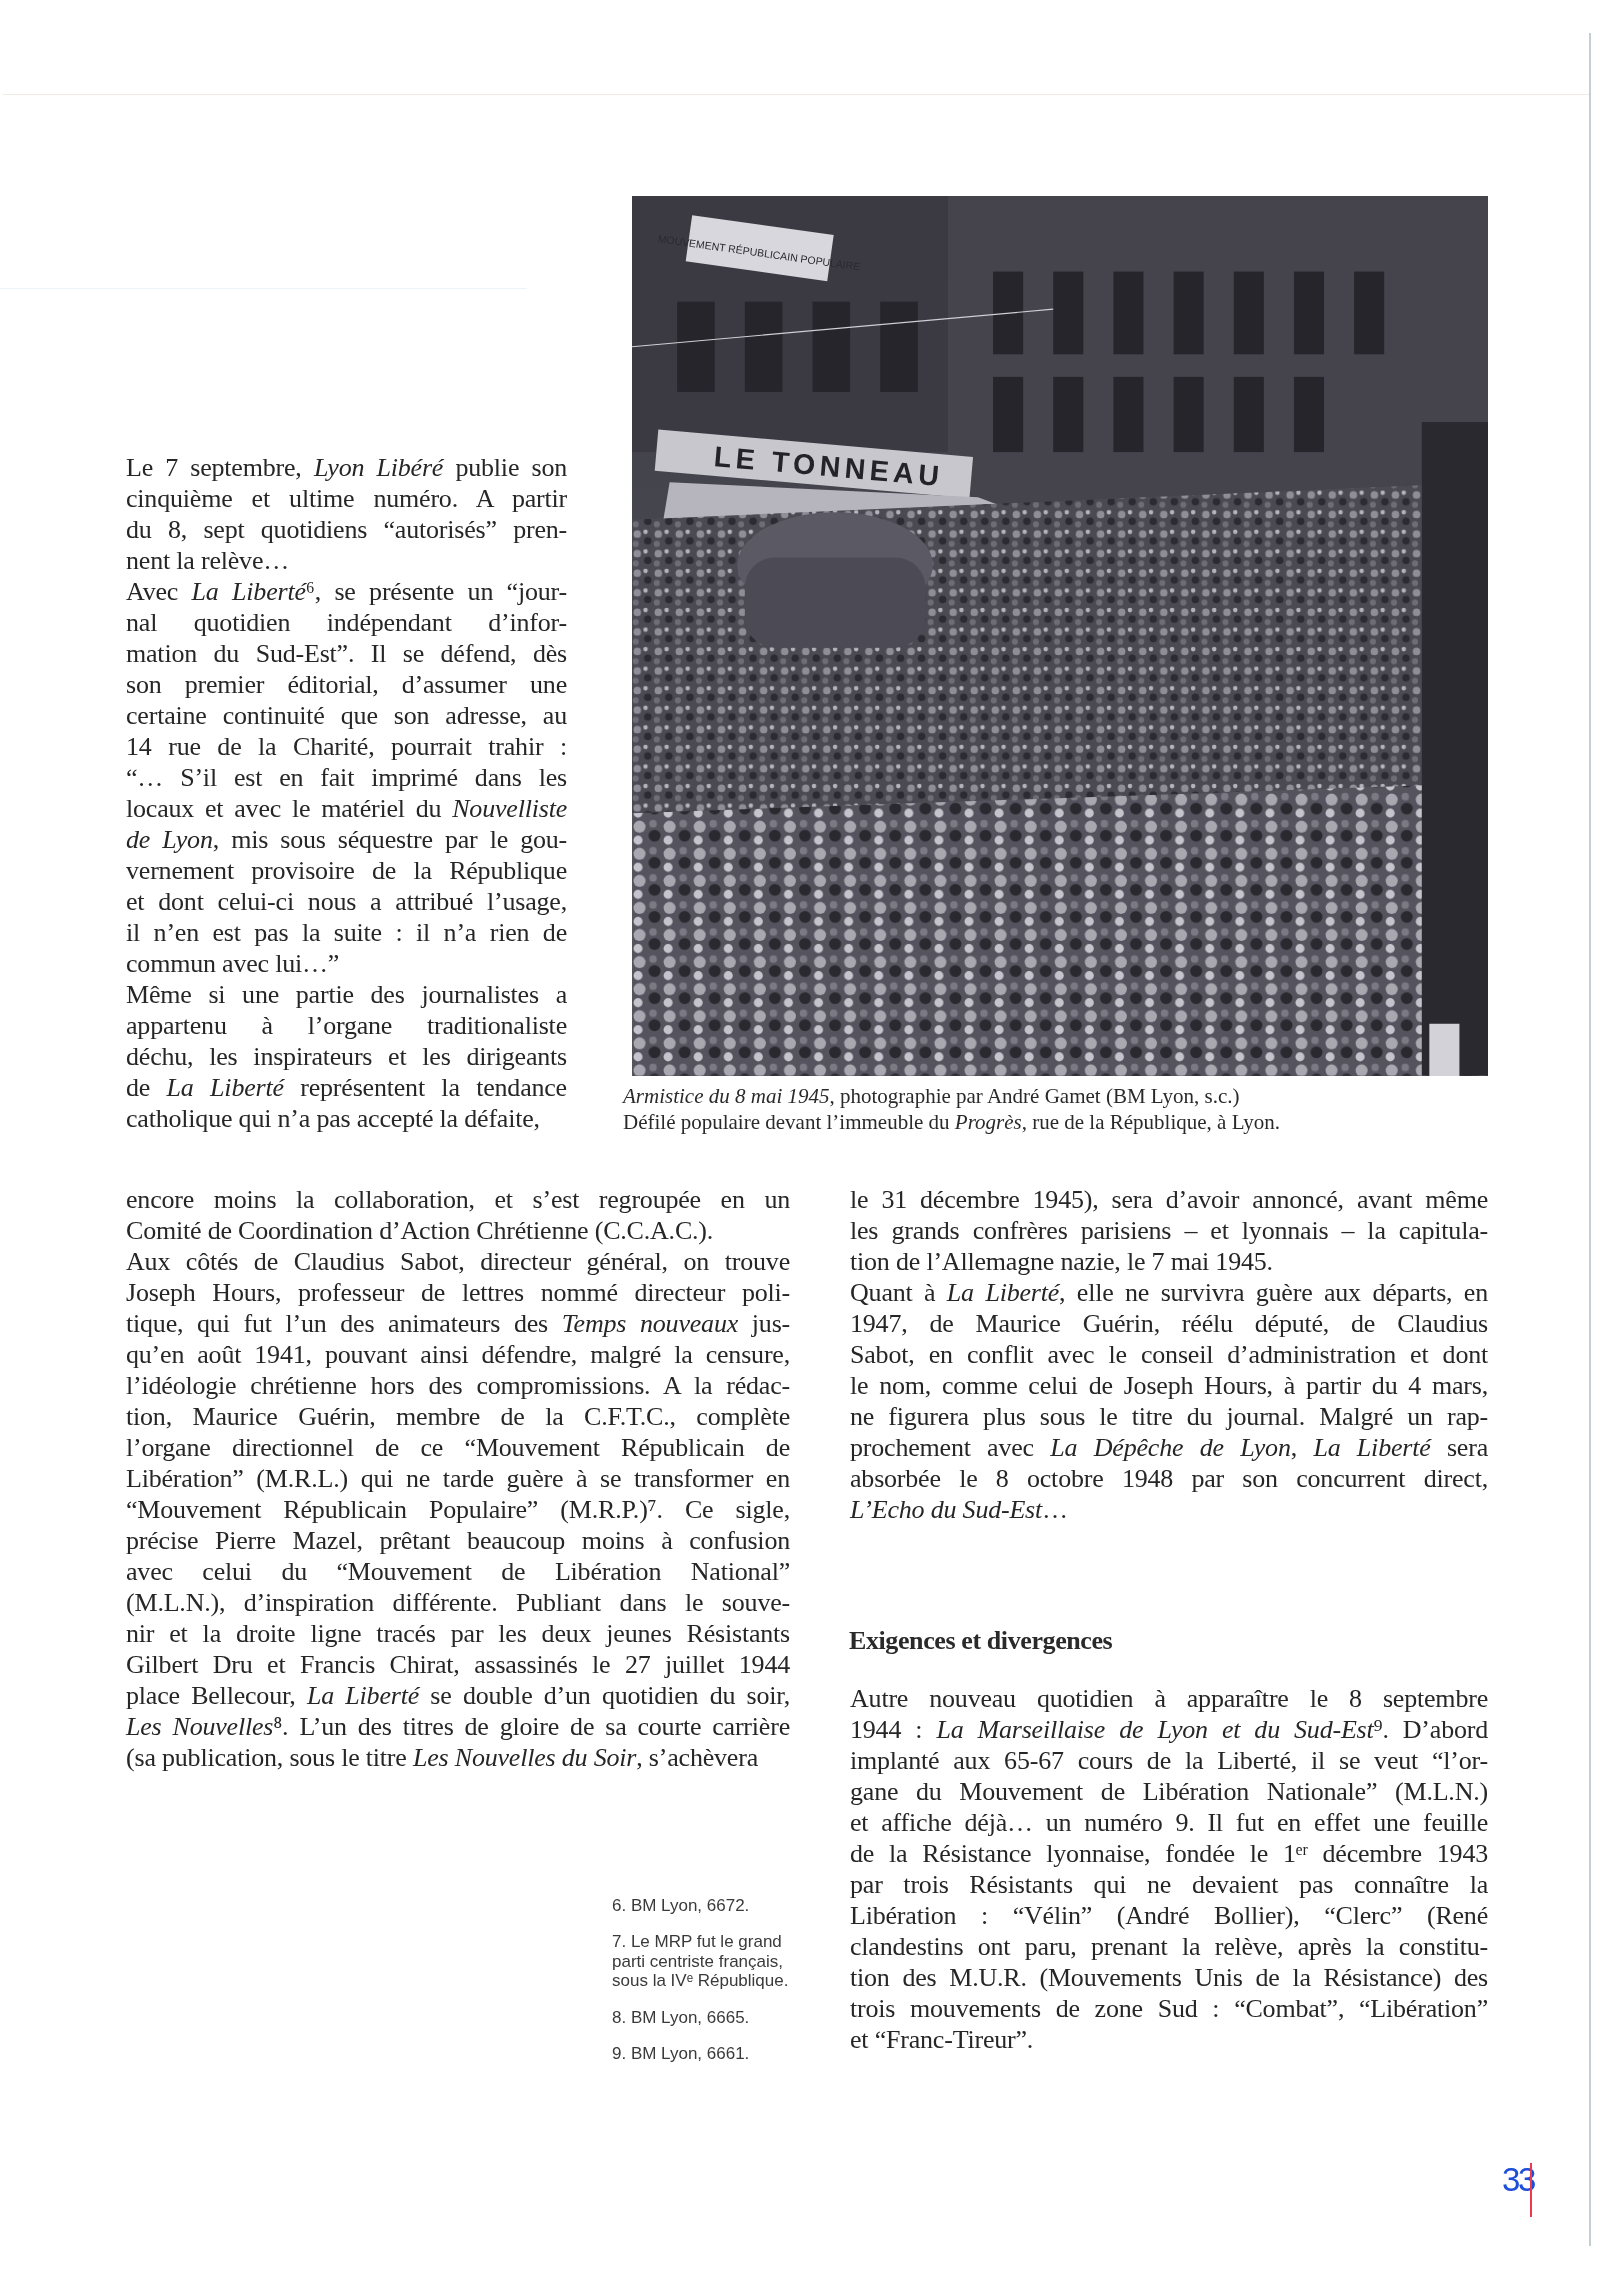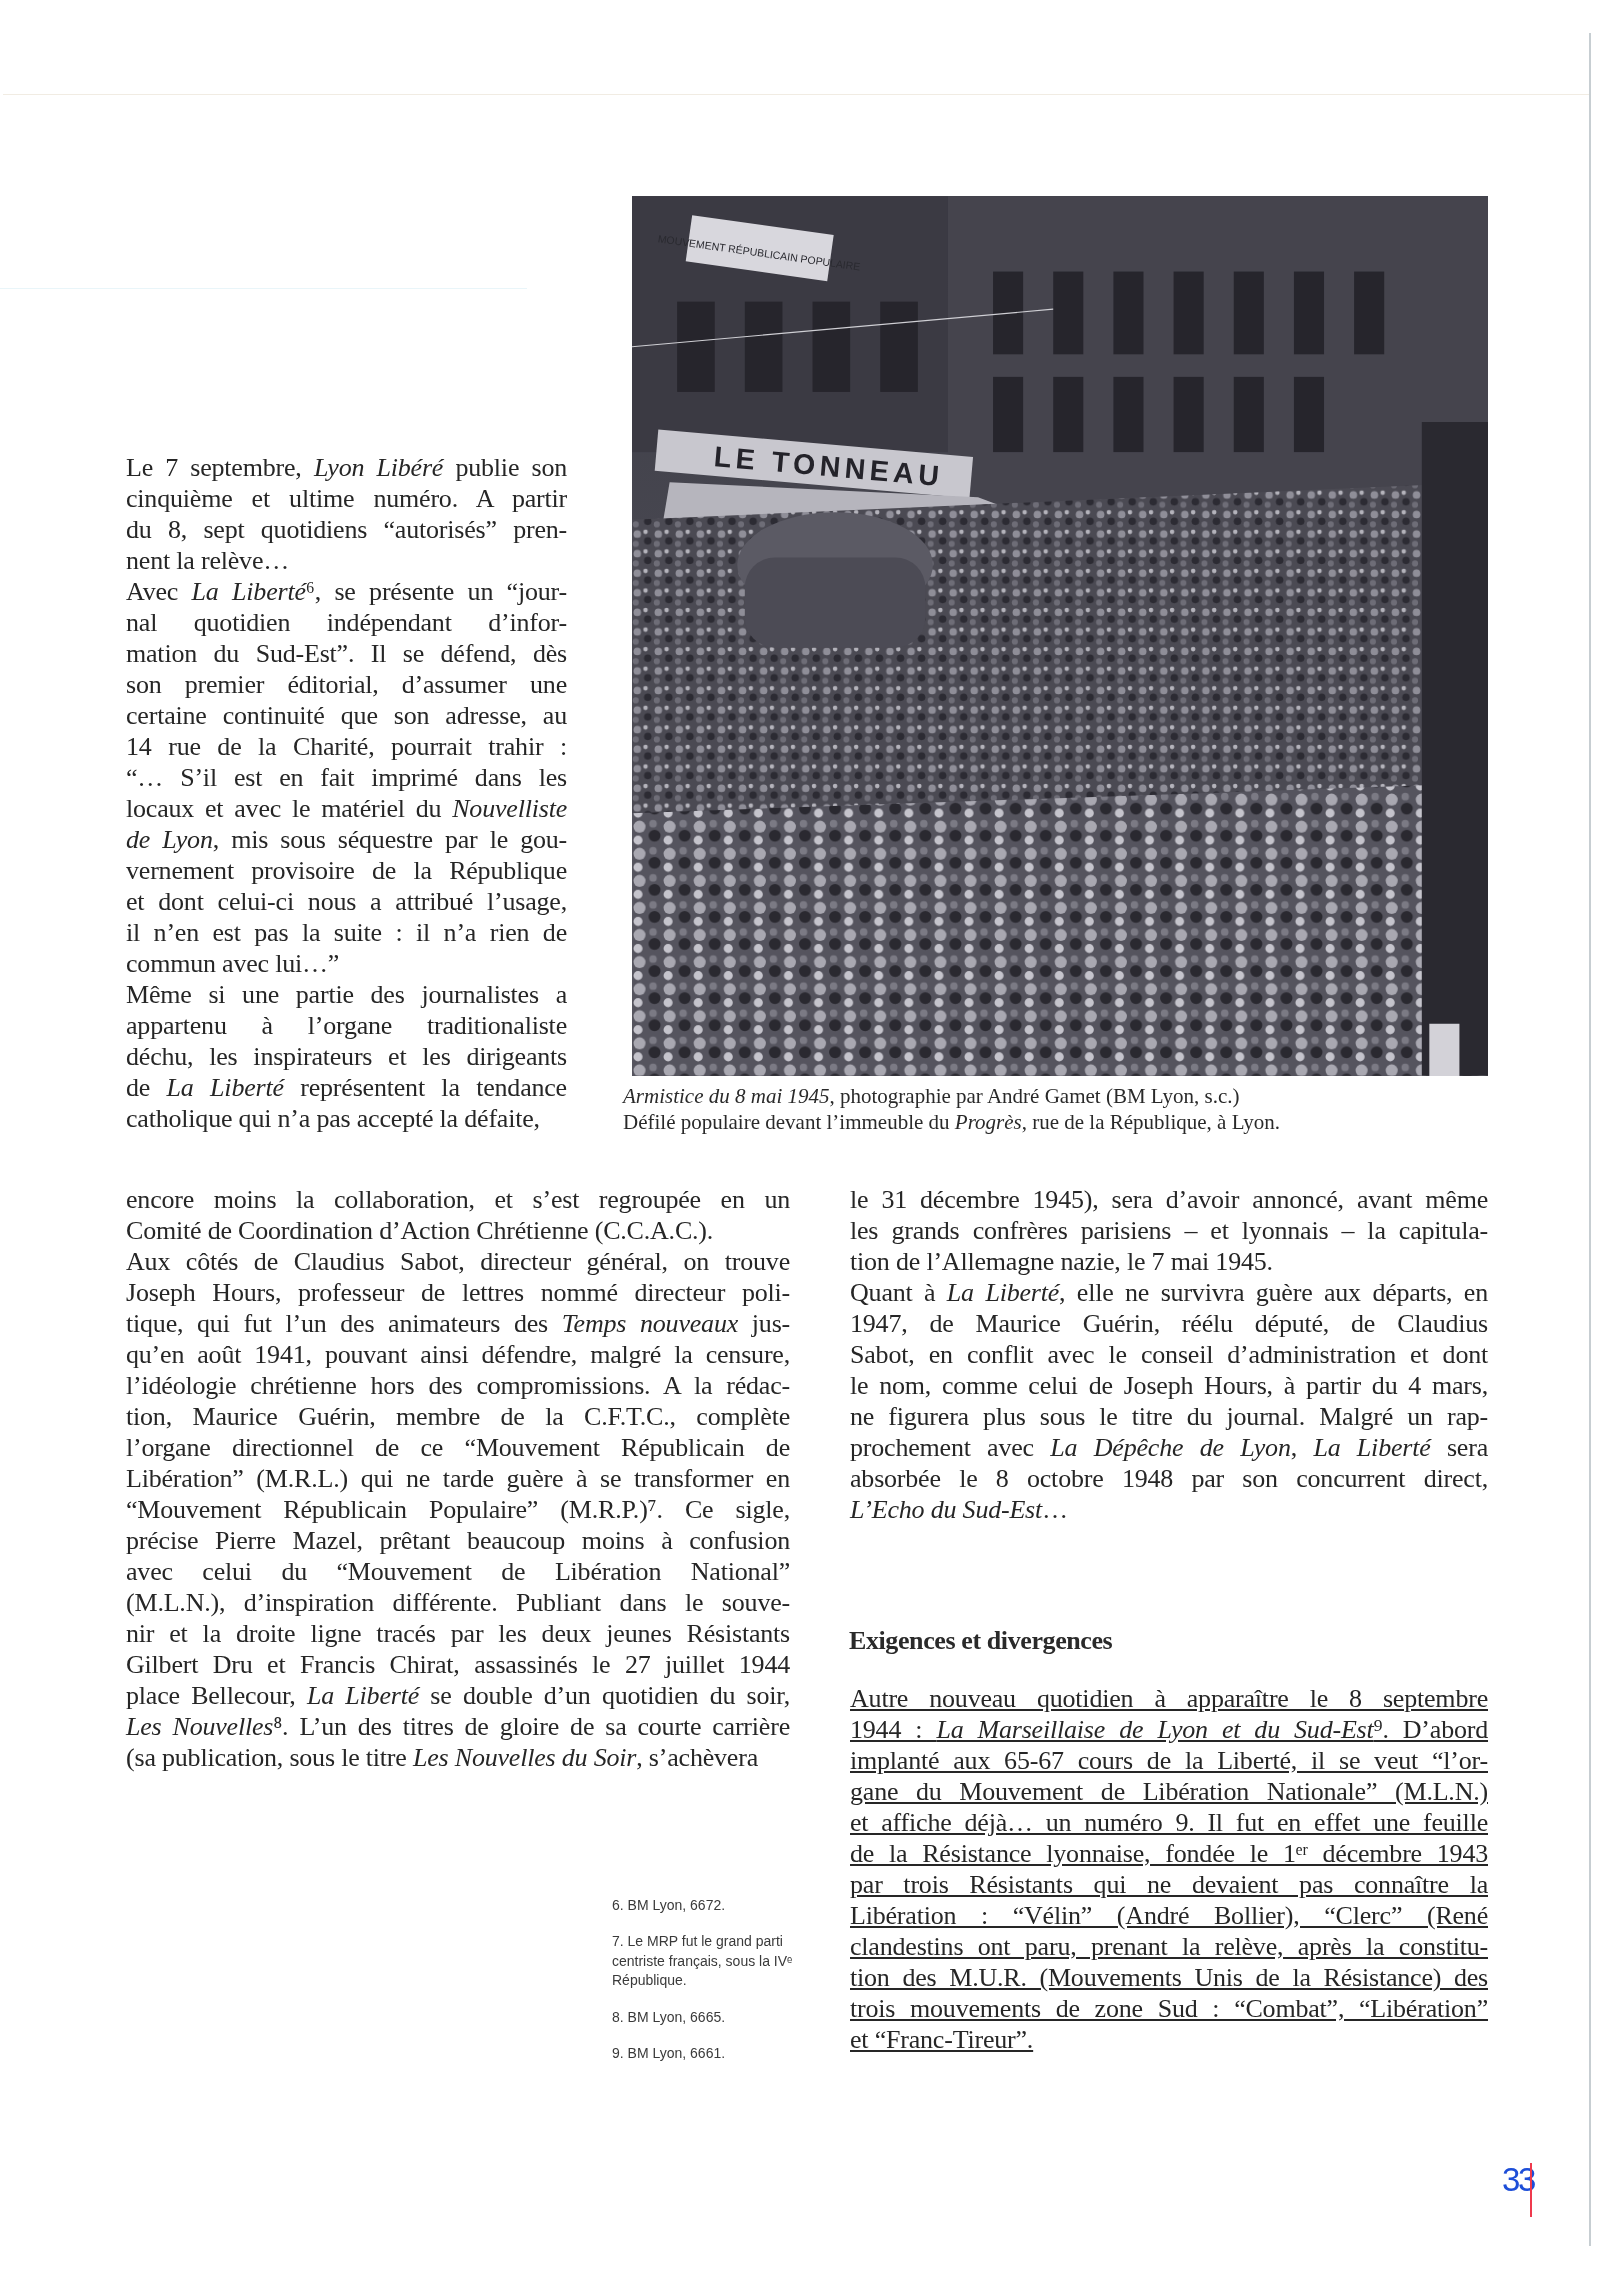--- a/index.html
+++ b/index.html
@@ -20,21 +20,21 @@
   .photo svg { display: block; }
 
   .caption { position: absolute; left: 623px; top: 1084px; width: 865px;
              font-size: 21px; line-height: 25.6px; color: #2a2a2a; }
   .caption div { white-space: nowrap; }
 
   .heading { position: absolute; left: 849px; top: 1626px; font-size: 26px;
              font-weight: bold; color: #2a2a2a; letter-spacing: -0.4px; font-family: Liberation Serif, serif; }
 
   .footnotes { position: absolute; left: 612px; top: 1896px; width: 196px;
-               font-family: "Liberation Sans", "DejaVu Sans", sans-serif; font-size: 14px;
+               font-family: "Liberation Sans", "DejaVu Sans", sans-serif; font-size: 17px;
                line-height: 19.6px; color: #3a3a3a; }
   .footnotes div { margin-bottom: 16.6px; }
 
   .pagenum { position: absolute; left: 1502px; top: 2161px; font-size: 33px; color: #1d4ed8;
              font-family: Liberation Sans, sans-serif; letter-spacing: -2.3px; }
   .pagebar { position: absolute; left: 1530px; top: 2163px; width: 1.5px; height: 54px; background: #ef3a4d; }
 </style>
 </head>
 <body>
 
@@ -173,21 +173,21 @@
     <span class="ln"><span>Sabot, en conflit avec le conseil d’administration et dont</span></span>
     <span class="ln"><span>le nom, comme celui de Joseph Hours, à partir du 4 mars,</span></span>
     <span class="ln"><span>ne figurera plus sous le titre du journal. Malgré un rap-</span></span>
     <span class="ln"><span>prochement avec </span><i>La Dépêche de Lyon</i><span>, </span><i>La Liberté</i><span> sera</span></span>
     <span class="ln"><span>absorbée le 8 octobre 1948 par son concurrent direct,</span></span>
     <span class="ln last"><i>L’Echo du Sud-Est</i><span>…</span></span>
   </div>
 
 <div class="heading">Exigences et divergences</div>
 
-<div class="col" id="right-bottom" style="left:850px; top:1683px; width:638px;text-decoration:underline;">
+<div class="col" id="right-bottom" style="left:850px; top:1683px; width:638px;">
     <span class="ln"><span>Autre nouveau quotidien à apparaître le 8 septembre</span></span>
     <span class="ln"><span>1944 : </span><i>La Marseillaise de Lyon et du Sud-Est</i><span>⁹. D’abord</span></span>
     <span class="ln"><span>implanté aux 65-67 cours de la Liberté, il se veut “l’or-</span></span>
     <span class="ln"><span>gane du Mouvement de Libération Nationale” (M.L.N.)</span></span>
     <span class="ln"><span>et affiche déjà… un numéro 9. Il fut en effet une feuille</span></span>
     <span class="ln"><span>de la Résistance lyonnaise, fondée le 1ᵉʳ décembre 1943</span></span>
     <span class="ln"><span>par trois Résistants qui ne devaient pas connaître la</span></span>
     <span class="ln"><span>Libération : “Vélin” (André Bollier), “Clerc” (René</span></span>
     <span class="ln"><span>clandestins ont paru, prenant la relève, après la constitu-</span></span>
     <span class="ln"><span>tion des M.U.R. (Mouvements Unis de la Résistance) des</span></span>

